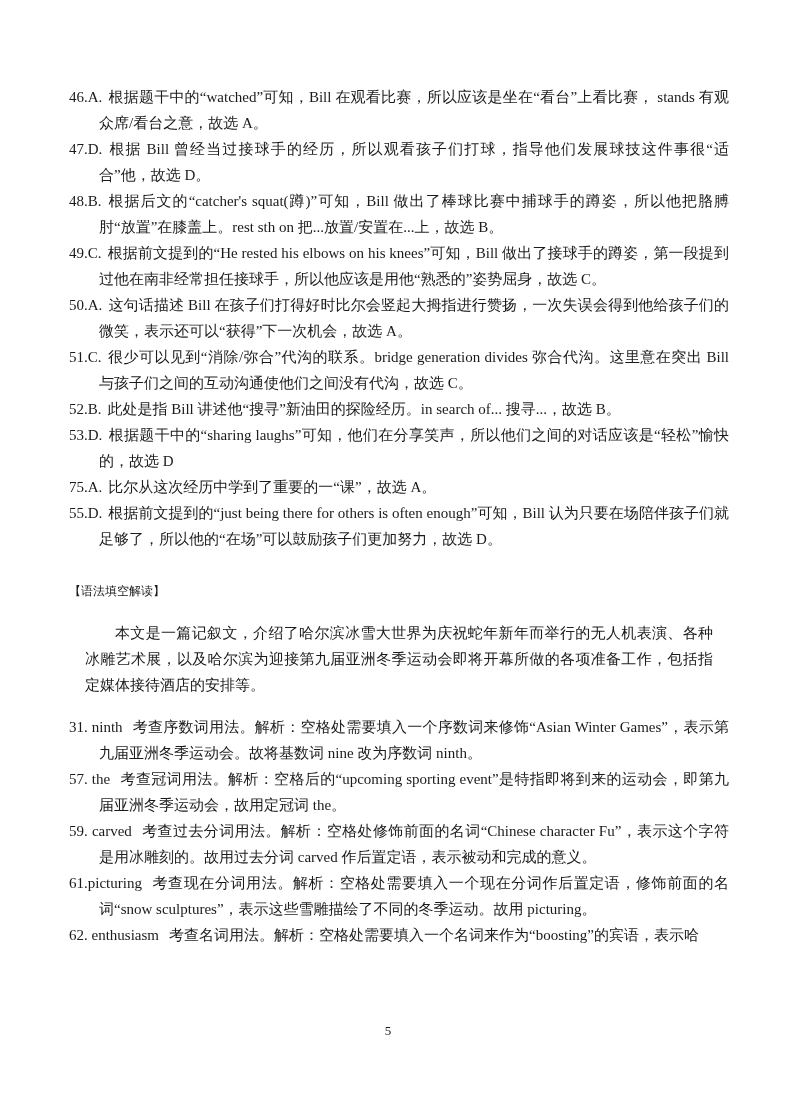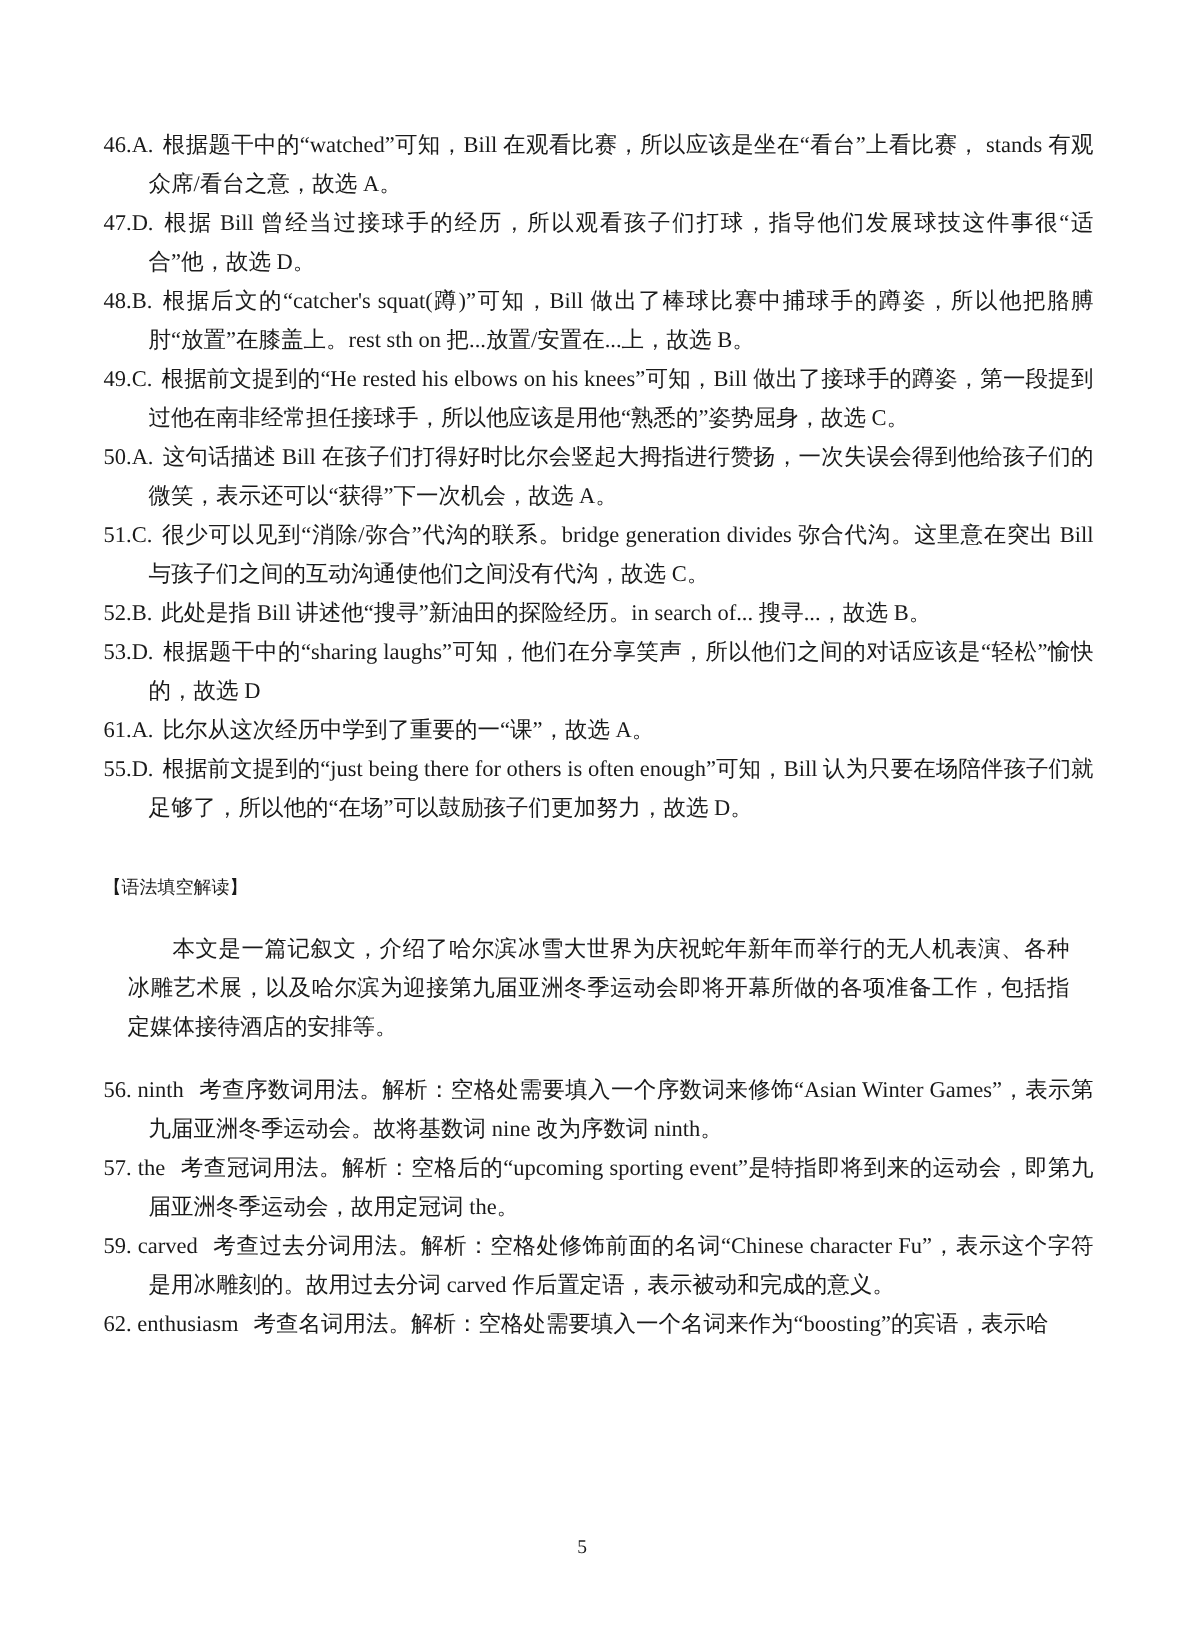--- a/index.html
+++ b/index.html
@@ -65,27 +65,28 @@
   <div class="content">
 
     <div class="item"><span class="lbl">46.A.</span><span>根据题干中的“watched”可知，Bill 在观看比赛，所以应该是坐在“看台”上看比赛， stands 有观众席/看台之意，故选 A。</span></div>
     <div class="item"><span class="lbl">47.D.</span><span>根据 Bill 曾经当过接球手的经历，所以观看孩子们打球，指导他们发展球技这件事很“适合”他，故选 D。</span></div>
     <div class="item"><span class="lbl">48.B.</span><span>根据后文的“catcher's squat(蹲)”可知，Bill 做出了棒球比赛中捕球手的蹲姿，所以他把胳膊肘“放置”在膝盖上。rest sth on 把...放置/安置在...上，故选 B。</span></div>
     <div class="item"><span class="lbl">49.C.</span><span>根据前文提到的“He rested his elbows on his knees”可知，Bill 做出了接球手的蹲姿，第一段提到过他在南非经常担任接球手，所以他应该是用他“熟悉的”姿势屈身，故选 C。</span></div>
     <div class="item"><span class="lbl">50.A.</span><span>这句话描述 Bill 在孩子们打得好时比尔会竖起大拇指进行赞扬，一次失误会得到他给孩子们的微笑，表示还可以“获得”下一次机会，故选 A。</span></div>
     <div class="item"><span class="lbl">51.C.</span><span>很少可以见到“消除/弥合”代沟的联系。bridge generation divides 弥合代沟。这里意在突出 Bill 与孩子们之间的互动沟通使他们之间没有代沟，故选 C。</span></div>
     <div class="item"><span class="lbl">52.B.</span><span>此处是指 Bill 讲述他“搜寻”新油田的探险经历。in search of... 搜寻...，故选 B。</span></div>
     <div class="item"><span class="lbl">53.D.</span><span>根据题干中的“sharing laughs”可知，他们在分享笑声，所以他们之间的对话应该是“轻松”愉快的，故选 D</span></div>
-    <div class="item"><span class="lbl">61.A.</span><span>比尔从这次经历中学到了重要的一“课”，故选 A。</span></div>
+    <div class="item"><span class="lbl">75.A.</span><span>比尔从这次经历中学到了重要的一“课”，故选 A。</span></div>
     <div class="item"><span class="lbl">55.D.</span><span>根据前文提到的“just being there for others is often enough”可知，Bill 认为只要在场陪伴孩子们就足够了，所以他的“在场”可以鼓励孩子们更加努力，故选 D。</span></div>
 
     <div class="section-header">【语法填空解读】</div>
     <p class="intro">本文是一篇记叙文，介绍了哈尔滨冰雪大世界为庆祝蛇年新年而举行的无人机表演、各种冰雕艺术展，以及哈尔滨为迎接第九届亚洲冬季运动会即将开幕所做的各项准备工作，包括指定媒体接待酒店的安排等。</p>
 
-    <div class="item g-item"><span class="lbl">56. ninth</span><span>考查序数词用法。解析：空格处需要填入一个序数词来修饰“Asian Winter Games”，表示第九届亚洲冬季运动会。故将基数词 nine 改为序数词 ninth。</span></div>
+    <div class="item g-item"><span class="lbl">31. ninth</span><span>考查序数词用法。解析：空格处需要填入一个序数词来修饰“Asian Winter Games”，表示第九届亚洲冬季运动会。故将基数词 nine 改为序数词 ninth。</span></div>
     <div class="item g-item"><span class="lbl">57. the</span><span>考查冠词用法。解析：空格后的“upcoming sporting event”是特指即将到来的运动会，即第九届亚洲冬季运动会，故用定冠词 the。</span></div>
     <div class="item g-item"><span class="lbl">59. carved</span><span>考查过去分词用法。解析：空格处修饰前面的名词“Chinese character Fu”，表示这个字符是用冰雕刻的。故用过去分词 carved 作后置定语，表示被动和完成的意义。</span></div>
+    <div class="item g-item"><span class="lbl">61.picturing</span><span>考查现在分词用法。解析：空格处需要填入一个现在分词作后置定语，修饰前面的名词“snow sculptures”，表示这些雪雕描绘了不同的冬季运动。故用 picturing。</span></div>
     <div class="item g-item"><span class="lbl">62. enthusiasm</span><span>考查名词用法。解析：空格处需要填入一个名词来作为“boosting”的宾语，表示哈</span></div>
 
   </div>
 
   <div class="page-number">5</div>
 </div>
 
 </body></html>

